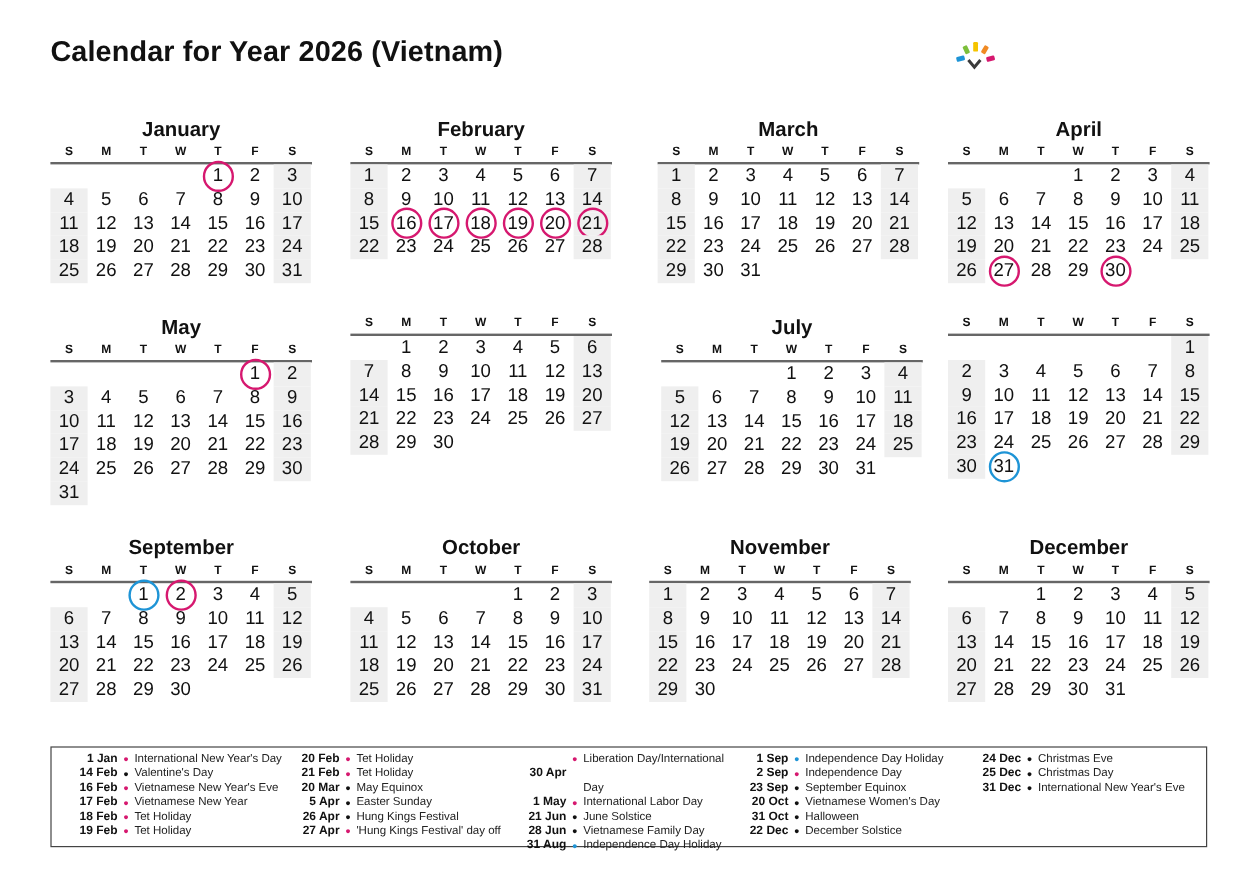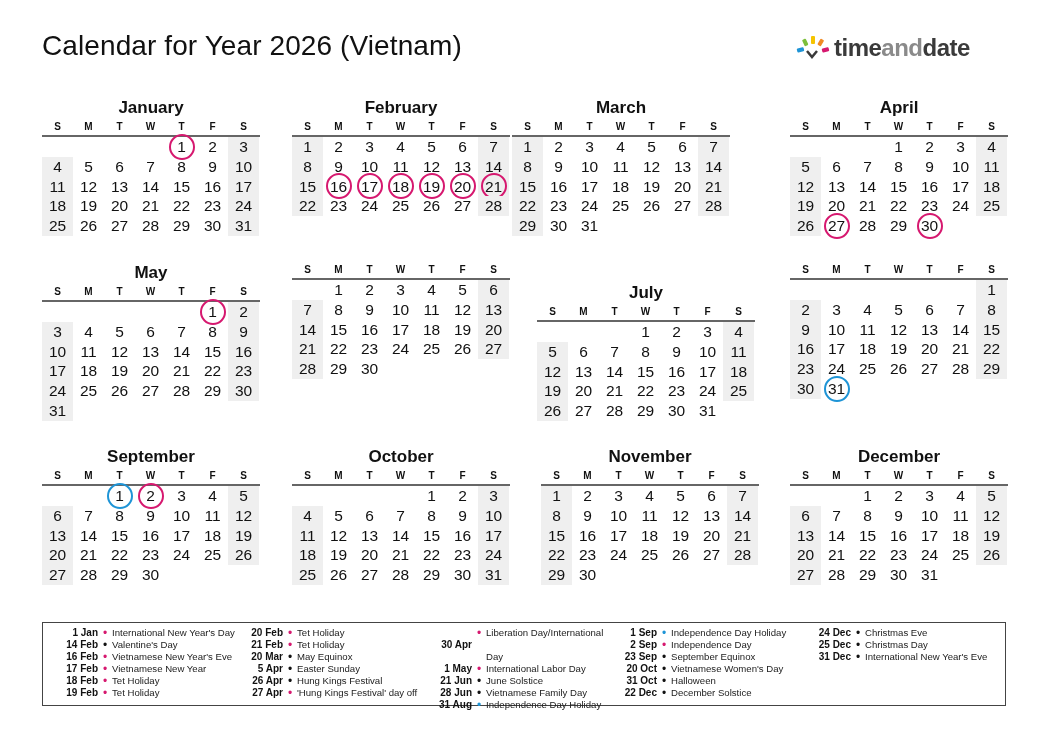--- a/index.html
+++ b/index.html
@@ -1,18 +1,18 @@
 <!DOCTYPE html>
 <html><head>
 <meta charset="utf-8">
 <style>
   html, body { margin: 0; padding: 0; background: #ffffff; }
   body { width: 1050px; height: 742px; position: relative; overflow: hidden;
          font-family: "Liberation Sans", sans-serif; color: #111; }
-  .title { position: absolute; left: 42px; top: 30px; font-size: 28px; font-weight: normal; letter-spacing: 0.1px; }
+  .title { position: absolute; left: 42px; top: 30px; font-size: 24px; font-weight: bold; letter-spacing: 0.1px; }
   .logo { position: absolute; left: 796px; top: 34px; display: flex; align-items: center; }
   .logo svg { display: block; }
   .logo-text { font-size: 24px; font-weight: bold; letter-spacing: -0.5px; margin-left: 4px; color: #3a3a3a; }
   .logo-text .and { color: #8a8a8a; }
 
   .months { position: absolute; left: 42px; top: 97px; width: 970px; }
   .month { position: absolute; width: 218px; }
   .month-name { text-align: center; font-weight: bold; font-size: 17px; height: 22px; line-height: 22px; }
   .dow-row { display: grid; grid-template-columns: repeat(7, 31px); border-bottom: 2px solid #666; height: 16px; }
   .dow { text-align: center; font-size: 10px; font-weight: bold; line-height: 16px; }
@@ -40,21 +40,20 @@
 
 <div class="logo">
   <svg width="34" height="26" viewBox="0 0 34 26">
     <rect x="1" y="13" width="7" height="4" rx="1" fill="#1e94d6" transform="rotate(-15 4 15)"></rect>
     <rect x="7" y="4" width="4" height="7" rx="1" fill="#7cbf3a" transform="rotate(-25 9 7)"></rect>
     <rect x="15" y="1" width="4" height="8" rx="1" fill="#f5c400"></rect>
     <rect x="23" y="4" width="4" height="7" rx="1" fill="#f08a24" transform="rotate(30 25 7)"></rect>
     <rect x="26" y="13" width="7" height="4" rx="1" fill="#d6186f" transform="rotate(-15 29 15)"></rect>
     <polyline points="11,16 16,22 21,16" fill="none" stroke="#3a3a3a" stroke-width="2.5"></polyline>
   </svg>
-  <span class="logo-text"><span>time</span><span class="and">and</span><span>date</span></span>
 </div>
 
 <div class="months" id="months">
     <div class="month" style="left: 0px; top: 0px;">
       <div class="month-name">January</div>
       <div class="dow-row">
         <div class="dow">S</div>
         <div class="dow">M</div>
         <div class="dow">T</div>
         <div class="dow">W</div>
@@ -135,21 +134,21 @@
         <div class="day wk"><span>21</span><span class="circ"></span></div>
         <div class="day wk"><span>22</span></div>
         <div class="day"><span>23</span></div>
         <div class="day"><span>24</span></div>
         <div class="day"><span>25</span></div>
         <div class="day"><span>26</span></div>
         <div class="day"><span>27</span></div>
         <div class="day wk"><span>28</span></div>
       </div>
     </div>
-    <div class="month" style="left: 470px; top: 0px;">
+    <div class="month" style="left: 506px; top: 0px;">
       <div class="month-name">March</div>
       <div class="dow-row">
         <div class="dow">S</div>
         <div class="dow">M</div>
         <div class="dow">T</div>
         <div class="dow">W</div>
         <div class="dow">T</div>
         <div class="dow">F</div>
         <div class="dow">S</div>
       </div>
@@ -337,21 +336,21 @@
         <div class="day wk"><span>27</span></div>
         <div class="day wk"><span>28</span></div>
         <div class="day"><span>29</span></div>
         <div class="day"><span>30</span></div>
         <div class="day"></div>
         <div class="day"></div>
         <div class="day"></div>
         <div class="day"></div>
       </div>
     </div>
-    <div class="month" style="left: 495px; top: 165px; margin-top: 20px;">
+    <div class="month" style="left: 509px; top: 165px;">
       <div class="month-name">July</div>
       <div class="dow-row">
         <div class="dow">S</div>
         <div class="dow">M</div>
         <div class="dow">T</div>
         <div class="dow">W</div>
         <div class="dow">T</div>
         <div class="dow">F</div>
         <div class="dow">S</div>
       </div>

